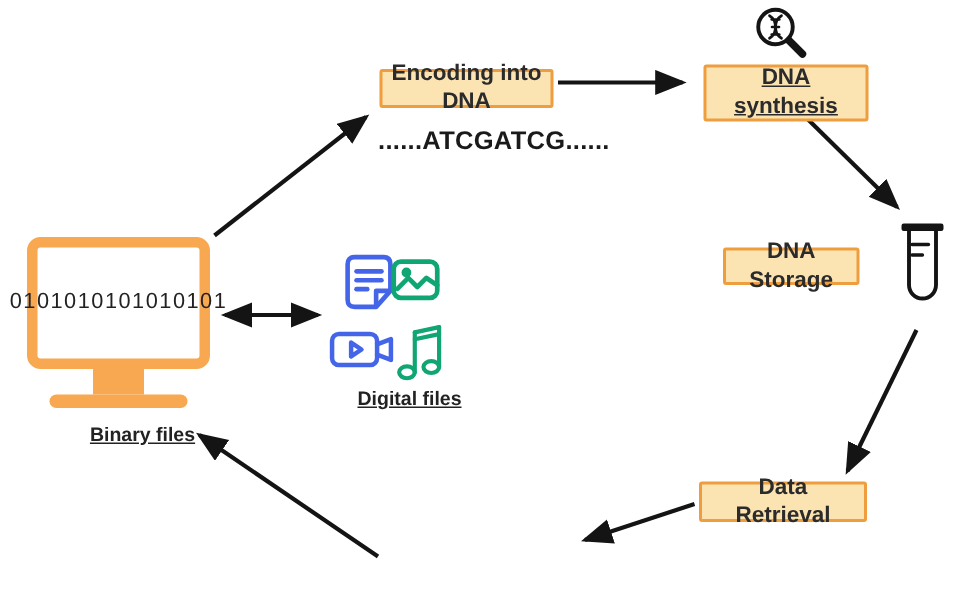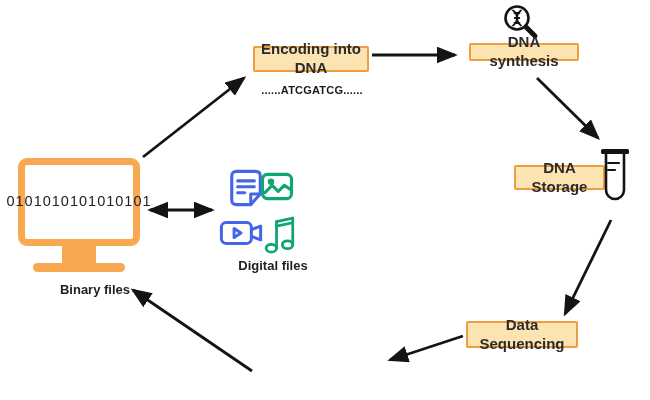--- a/index.html
+++ b/index.html
@@ -21,25 +21,25 @@
   .monitor-frame{
     position:absolute;left:18px;top:158px;width:122px;height:88px;
     background:#ffffff;border:7px solid var(--monitor);border-radius:9px;
     box-sizing:border-box;
     display:flex;flex-direction:row;align-items:center;justify-content:center;
   }
   .screen-line{font-size:14.5px;color:#222;letter-spacing:1px;line-height:1.45;}
   .monitor-neck{position:absolute;left:62px;top:246px;width:34px;height:17px;background:var(--monitor);}
   .monitor-base{position:absolute;left:33px;top:263px;width:92px;height:9px;background:var(--monitor);border-radius:5px;}
   .caption{
-    position:absolute;font-size:13px;font-weight:bold;color:#222;text-align:center;
+    position:absolute;font-size:13px;font-weight:bold;color:#222;text-align:center;text-decoration:underline;
   }
   .seq-text{
     position:absolute;left:252px;top:84px;width:120px;text-align:center;
-    font-size:11px;font-weight:bold;color:#1a1a1a;letter-spacing:0.2px;
+    font-size:17px;font-weight:bold;color:#1a1a1a;letter-spacing:0.2px;
   }
   svg{display:block;}
   .stroke-blue{stroke:var(--blue);}
   .stroke-green{stroke:var(--green);}
   .stroke-dark{stroke:var(--arrow);}
   .nofill{fill:none;}
 </style>
 </head>
 <body>
 
@@ -121,29 +121,29 @@
       <g stroke-width="1.8">
         <path d="M13,7.5 C20,11.5 14,18.5 21,22.5"></path>
         <path d="M21,7.5 C14,11.5 20,18.5 13,22.5"></path>
         <line x1="14.5" y1="10" x2="19.5" y2="10"></line>
         <line x1="14.7" y1="15" x2="19.3" y2="15"></line>
         <line x1="14.5" y1="20" x2="19.5" y2="20"></line>
       </g>
     </g>
   </svg>
 
-  <div class="stepbox" style="left:469px;top:43px;width:110px;height:18px;">DNA synthesis</div>
+  <div class="stepbox" style="left:469px;top:43px;width:110px;height:38px;text-decoration:underline;">DNA synthesis</div>
 
-  <div class="stepbox" style="left:482px;top:165px;width:91px;height:25px;margin-left:32px;">DNA Storage</div>
+  <div class="stepbox" style="left:482px;top:165px;width:91px;height:25px;">DNA Storage</div>
 
   <svg class="abs" style="left:594px;top:145px;" width="42" height="66" viewBox="0 0 42 66">
     <g class="stroke-dark" stroke-linecap="round">
       <rect x="7" y="4" width="28" height="5" rx="1.5" fill="#141414" stroke="none"></rect>
       <path class="nofill" d="M12,9 V45 A9,9 0 0 0 30,45 V9" stroke-width="2.6"></path>
       <line x1="14" y1="18" x2="25" y2="18" stroke-width="2.2"></line>
       <line x1="14" y1="25" x2="21" y2="25" stroke-width="2.2"></line>
     </g>
   </svg>
 
-  <div class="stepbox" style="left:466px;top:321px;width:112px;height:27px;">Data Sequencing</div>
+  <div class="stepbox" style="left:466px;top:321px;width:112px;height:27px;">Data Retrieval</div>
 
 
 </div>
 
 </body></html>

